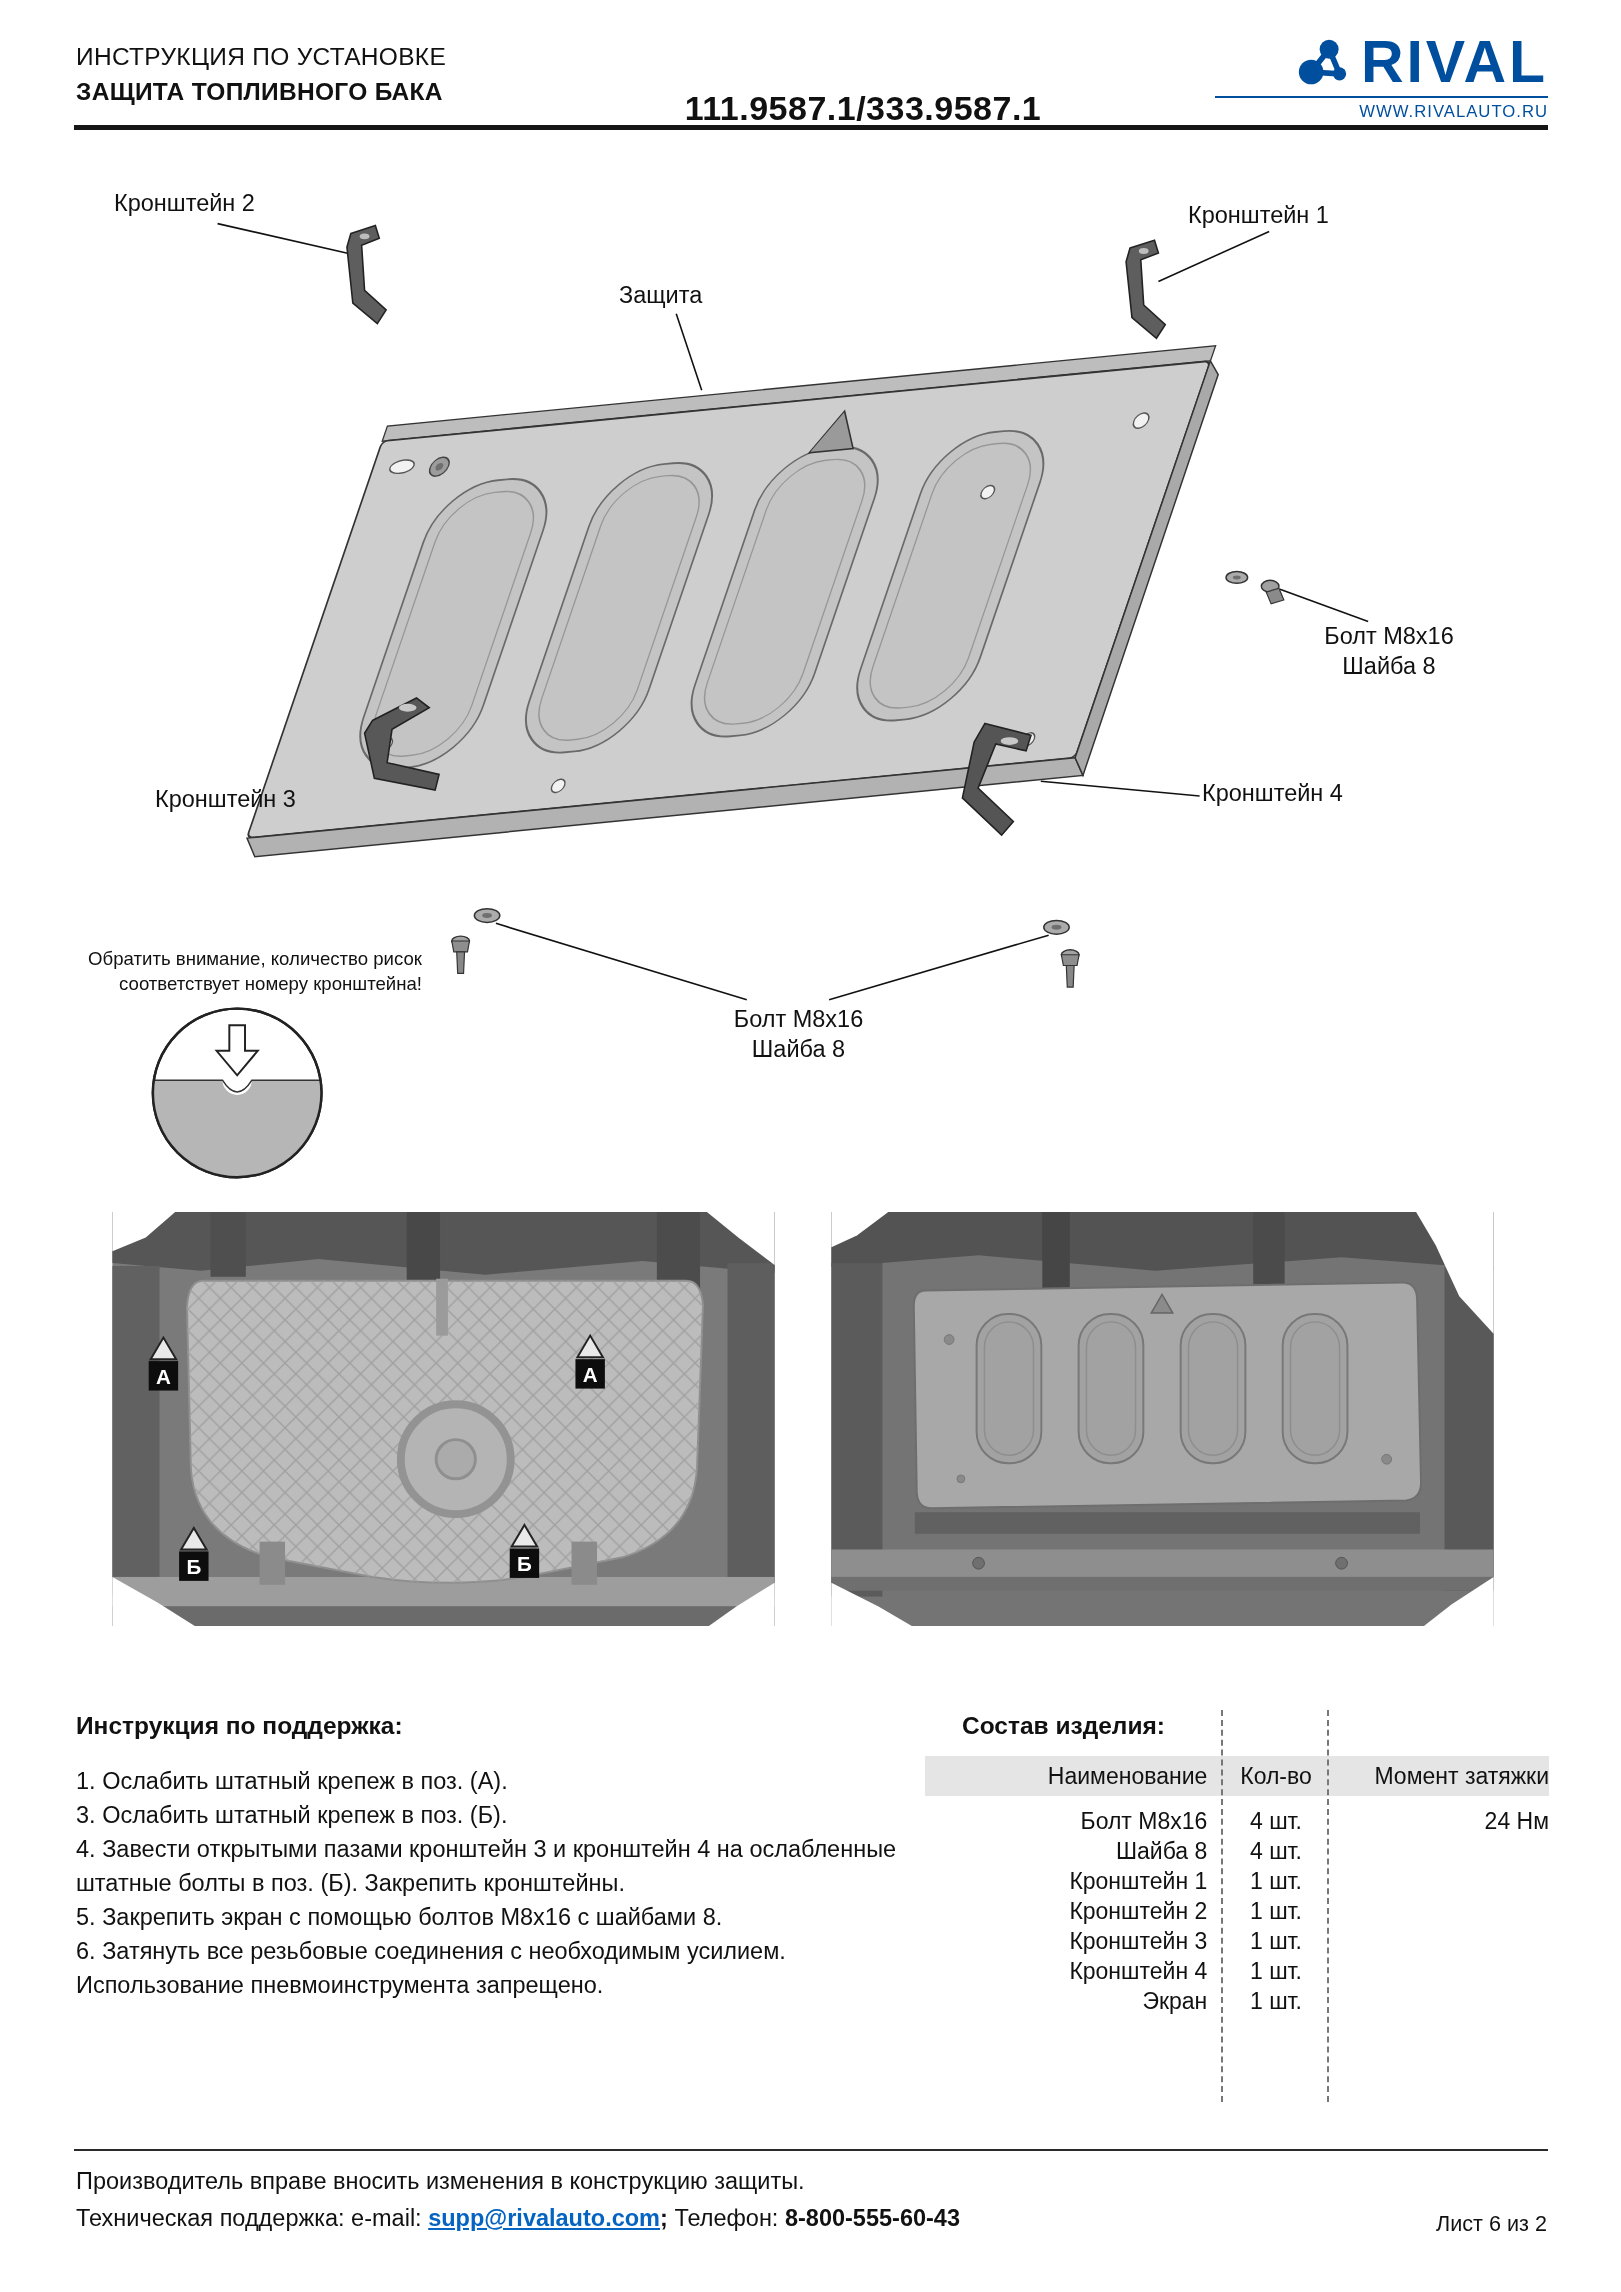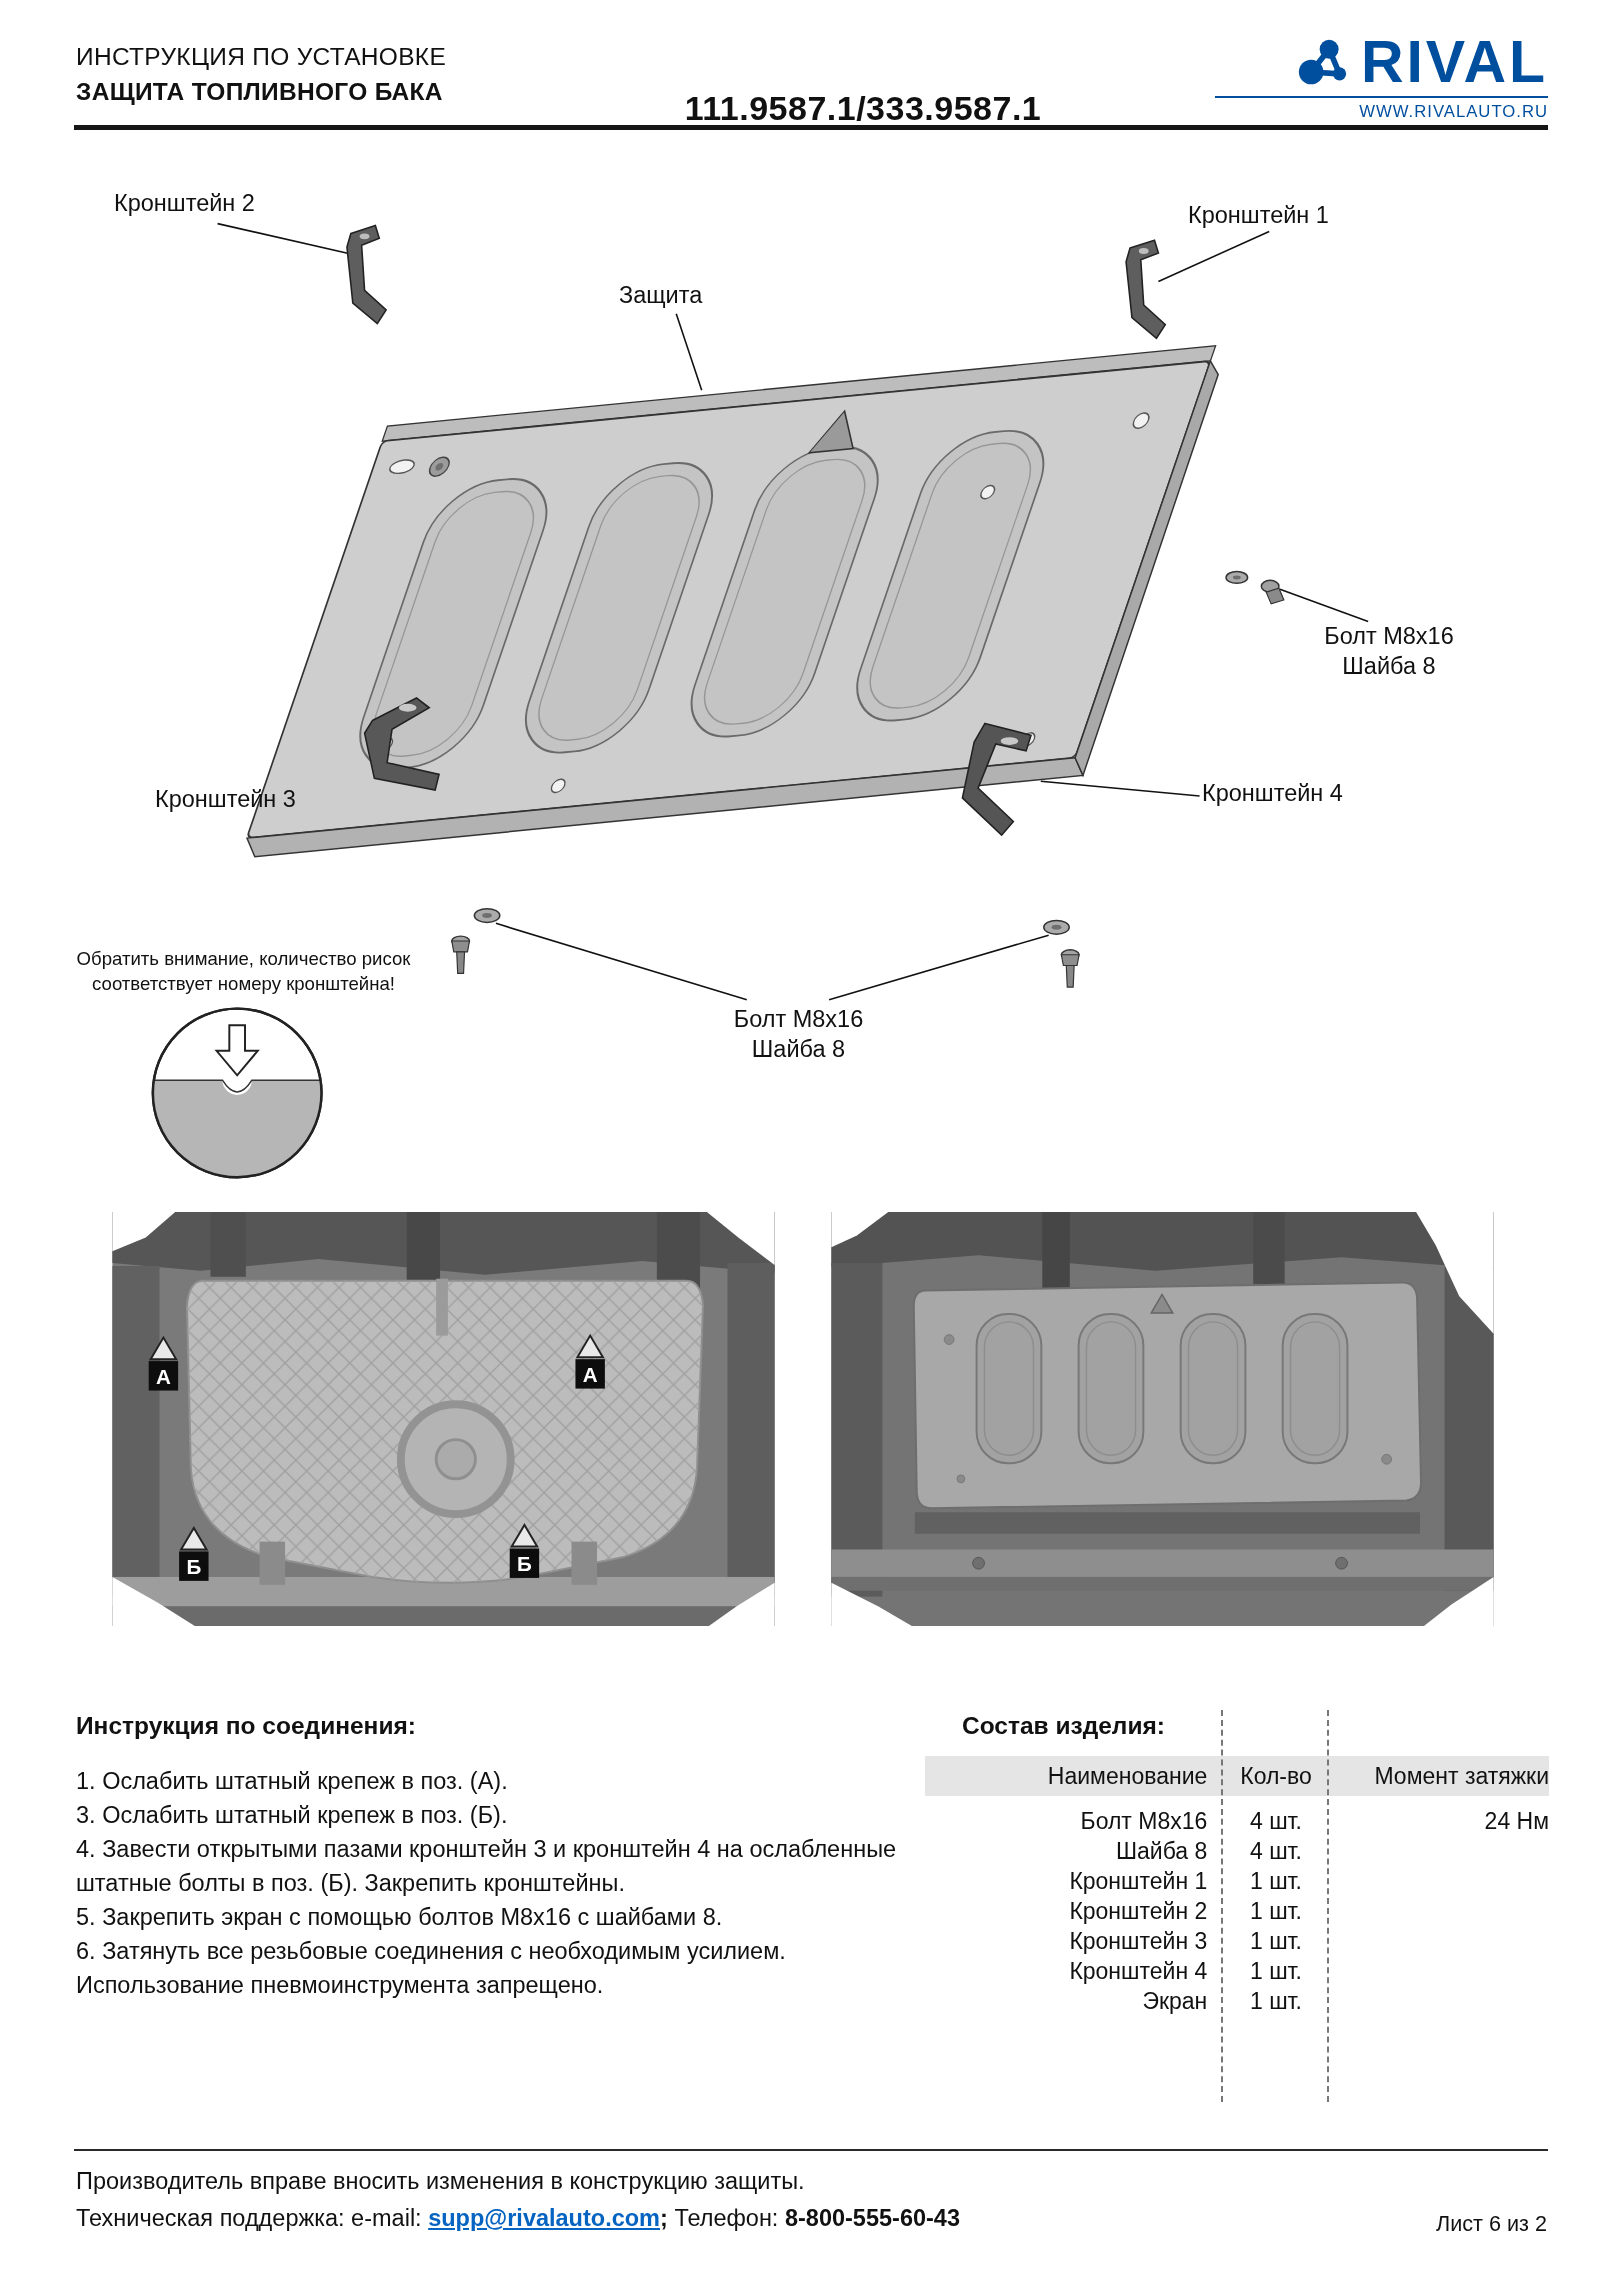--- a/index.html
+++ b/index.html
@@ -17,21 +17,21 @@
   .logo { position:absolute; right:73px; top:33px; width:333px; }
   .logo-row { display:flex; align-items:center; justify-content:flex-end; gap:9.8px; }
   .logo-text { font-size:59px; font-weight:bold; color:#004f9f; letter-spacing:2.9px; line-height:1; }
   .logo-site { margin-top:3.9px; border-top:2.9px solid #004f9f; padding-top:3.9px; text-align:right;
                font-size:16.7px; color:#004f9f; letter-spacing:1px; }
   .header-rule { position:absolute; left:74px; right:73px; top:125px; height:4.9px; background:#161616; }
   
   .diagram-svg { position:absolute; left:0; top:147px; width:1621px; height:1049px; }
   .dlabel { position:absolute; font-size:23.5px; white-space:nowrap; }
   .dlabel-center { text-align:center; white-space:normal; line-height:30px; }
-  .note-text { position:absolute; left:65px; top:947px; width:357px; text-align:center;
+  .note-text { position:absolute; left:65px; top:947px; width:357px; text-align:right;
                font-size:18.6px; line-height:24.5px; }
   
   .photo { position:absolute; top:1212px; width:663px; height:414px; }
   .photo-left { left:112px; } .photo-right { left:831px; }
   .photo svg { display:block; width:663px; height:414px; }
   .marker-letter { font-family:"Liberation Sans","DejaVu Sans",sans-serif; font-weight:bold; font-size:21px; fill:#fff; }
   
   .instructions { position:absolute; left:76px; top:1712px; width:847px; }
   .instructions h3 { font-size:24.5px; font-weight:bold; margin-bottom:23.5px; }
   .step { font-size:23.5px; line-height:34px; }
@@ -274,21 +274,21 @@
       <circle cx="150" cy="358" r="6" fill="#6f6f6f" stroke="#555"></circle>
       <circle cx="520" cy="358" r="6" fill="#6f6f6f" stroke="#555"></circle>
       <polygon points="0,0 58,0 26,24 0,36" fill="#fff"></polygon>
       <polygon points="675,0 675,124 640,86 616,34 596,0" fill="#fff"></polygon>
       <polygon points="0,422 0,378 48,402 82,422" fill="#fff"></polygon>
       <polygon points="675,422 675,372 632,400 604,422" fill="#fff"></polygon>
     </svg>
   </figure>
 
   <div class="instructions">
-    <h3>Инструкция по соединения:</h3>
+    <h3>Инструкция по поддержка:</h3>
     <div class="step">1. Ослабить штатный крепеж в поз. (А).</div>
     <div class="step">3. Ослабить штатный крепеж в поз. (Б).</div>
     <div class="step">4. Завести открытыми пазами кронштейн 3 и кронштейн 4 на ослабленные штатные болты в поз. (Б). Закрепить кронштейны.</div>
     <div class="step">5. Закрепить экран с помощью болтов М8х16 с шайбами 8.</div>
     <div class="step">6. Затянуть все резьбовые соединения с необходимым усилием.</div>
     <div class="step">Использование пневмоинструмента запрещено.</div>
   </div>
 
   <div class="composition">
     <div class="comp-heading">Состав изделия:</div>

